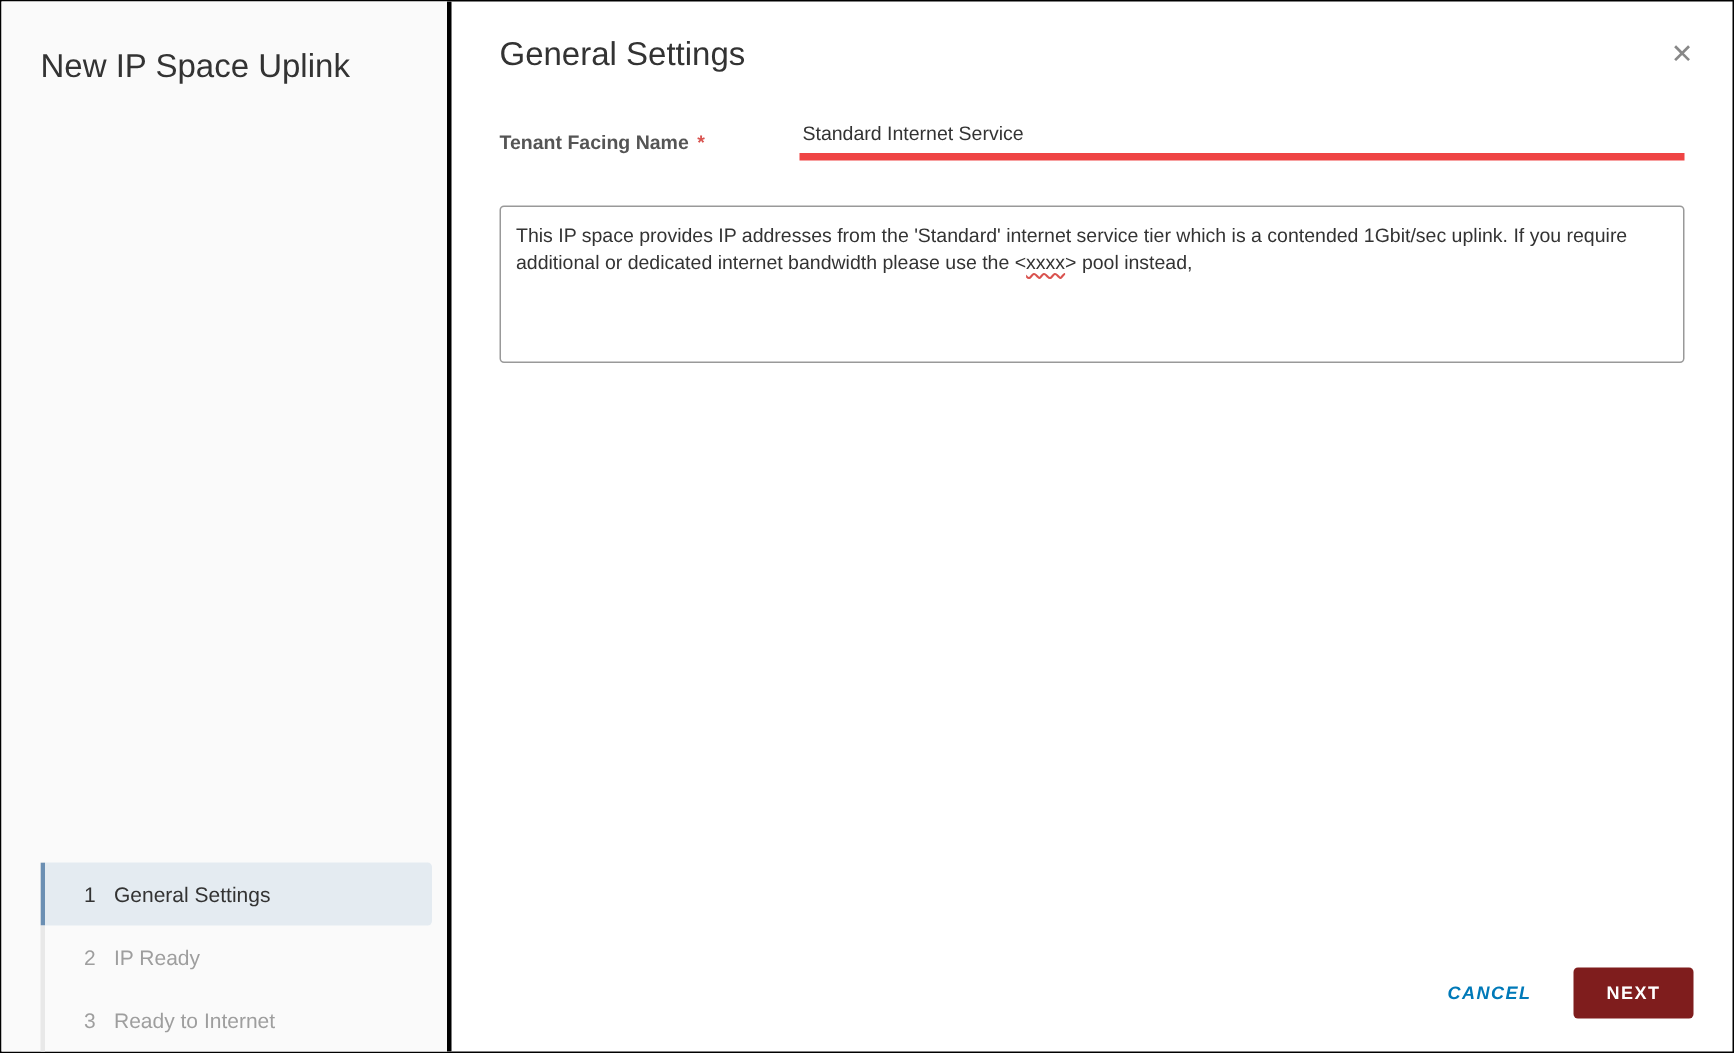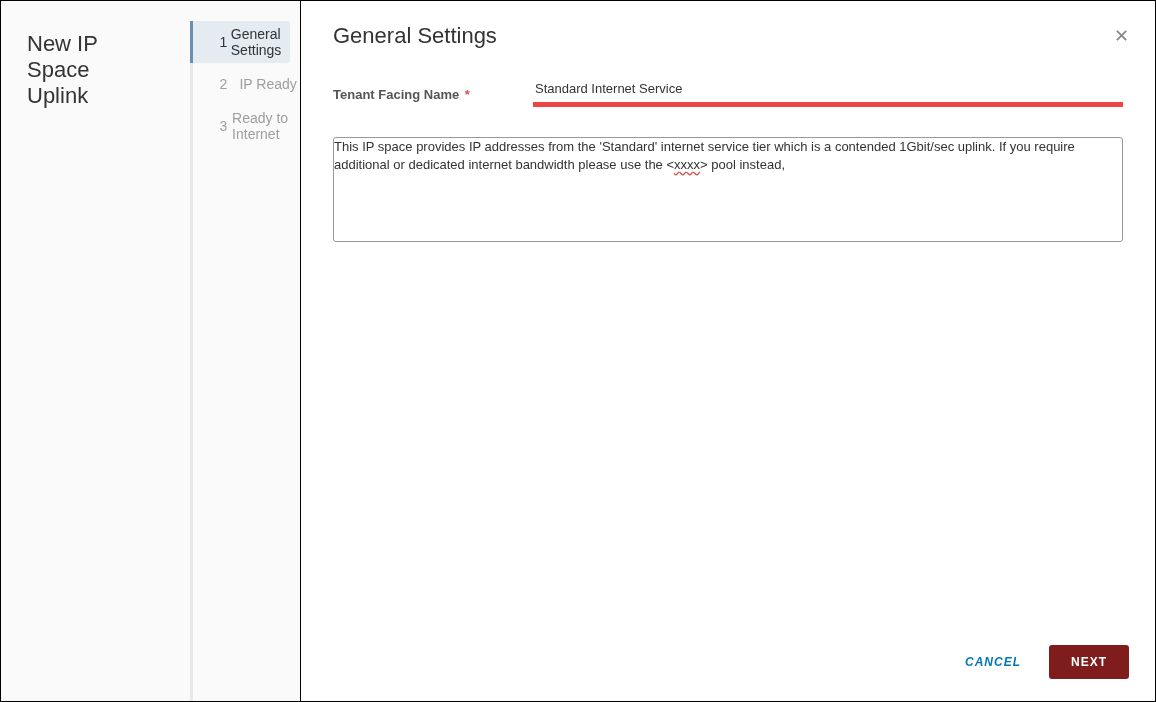--- a/index.html
+++ b/index.html
@@ -18,24 +18,25 @@
       border: 1px solid #000;
       width: 1156px;
       height: 702px;
       display: flex;
       flex-direction: row;
       position: relative;
     }
     .sidebar {
       width: 300px;
       background: #fafafa;
-      border-right: 1px solid #000000;
-      display: flex;
-      flex-direction: row;
+      border-right: 3px solid #000000;
+      display: flex;
+      flex-direction: column;
       padding-top: 20px;
+      justify-content: space-between;
     }
     .sidebar-title {
       font-size: 22px;
       font-weight: 400;
       color: #333;
       padding: 10px 26px 28px 26px;
     }
     .steps {
       display: flex;
       flex-direction: column;
@@ -123,20 +124,21 @@
       outline: none;
       font-family: inherit;
     }
     .textarea-input {
       width: 100%;
       height: 105px;
       border: 1px solid #999;
       border-radius: 3px;
       font-size: 13px;
       color: #333;
+      padding: 10px;
       outline: none;
       font-family: inherit;
       resize: both;
       line-height: 1.4;
     }
     .spellerr {
       text-decoration: underline wavy #d9534f;
       text-underline-offset: 2px;
     }
     .footer {

